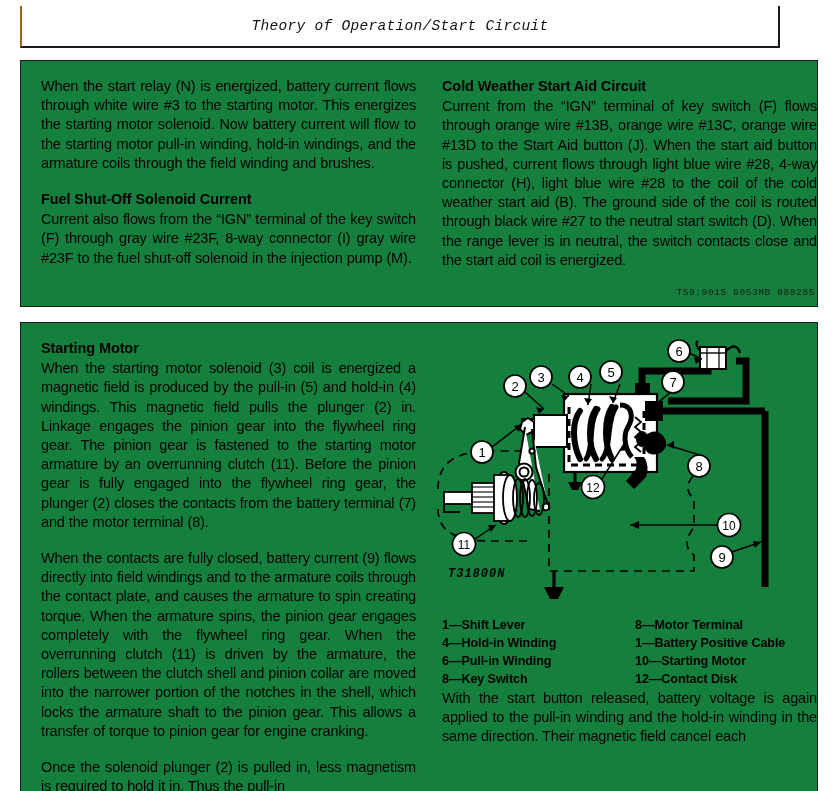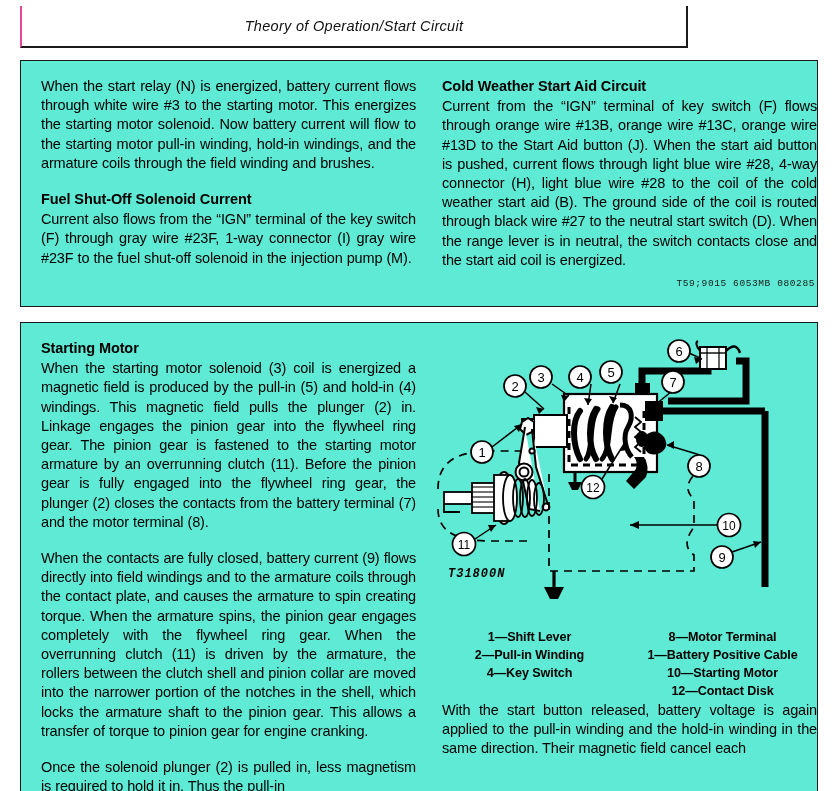--- a/index.html
+++ b/index.html
@@ -14,43 +14,44 @@
     color: #000000;
     overflow: hidden;
     position: relative;
   }
 
   
   .page-header {
     position: absolute;
     left: 20px;
     top: 6px;
-    width: 668px;
+    width: 760px;
     height: 42px;
-    border-left: 2px solid #ec4899;
+    border-left: 2px solid #a16207;
     border-right: 2px solid #1a1a1a;
     border-bottom: 2px solid #1a1a1a;
     box-sizing: border-box;
     display: flex;
     align-items: center;
     justify-content: center;
+    font-family: Liberation Mono, monospace;
   }
   .page-header .title {
     font-style: italic;
     font-size: 14.5px;
     letter-spacing: 0.3px;
     color: #111;
   }
 
   
   .panel {
     position: absolute;
     border: 1.6px solid #1a1a1a;
     box-sizing: border-box;
-    background: #5eead4;
+    background: #15803d;
   }
   #panel-top {
     left: 20px;
     top: 60px;
     width: 798px;
     height: 247px;
   }
   #panel-bottom {
     left: 20px;
     top: 322px;
@@ -87,21 +88,21 @@
     margin: 0;
     text-align: justify;
     letter-spacing: -0.15px;
     word-spacing: 0.2px;
   }
   .gap-para { margin-top: 17px; }
 
   .ref-code {
     position: absolute;
     right: 2px;
-    bottom: 9px;
+    bottom: 0px;
     font-family: "Liberation Mono", monospace;
     font-size: 9.5px;
     letter-spacing: 0.6px;
     color: #1a1a1a;
     white-space: nowrap;
   }
 
   
   .figure-wrap {
     position: relative;
@@ -117,26 +118,24 @@
     font-family: "Liberation Mono", monospace;
     font-style: italic;
     font-weight: bold;
     font-size: 12px;
     letter-spacing: 1px;
   }
 
   
   .legend {
     position: relative;
-    margin-top: 12px;
     display: flex;
     font-size: 12.6px;
     font-weight: bold;
     line-height: 1.42;
-    text-align: center;
   }
   .legend-col { width: 175px; flex: 0 0 175px; }
   .legend-col.right { padding-left: 18px; }
   .legend-item { white-space: nowrap; letter-spacing: -0.1px; }
 
   .closing-para {
     margin-top: 14px;
   }
 </style>
 </head>
@@ -146,21 +145,21 @@
   <div class="title">Theory of Operation/Start Circuit</div>
 </div>
 
 <div class="panel" id="panel-top">
   <div class="cols">
 
     <div class="col">
       <p class="body">When the start relay (N) is energized, battery current flows through white wire #3 to the starting motor. This energizes the starting motor solenoid. Now battery current will flow to the starting motor pull-in winding, hold-in windings, and the armature coils through the field winding and brushes.</p>
       <div class="gap-para"></div>
       <div class="sub-head">Fuel Shut-Off Solenoid Current</div>
-      <p class="body">Current also flows from the “IGN” terminal of the key switch (F) through gray wire #23F, 1-way connector (I) gray wire #23F to the fuel shut-off solenoid in the injection pump (M).</p>
+      <p class="body">Current also flows from the “IGN” terminal of the key switch (F) through gray wire #23F, 8-way connector (I) gray wire #23F to the fuel shut-off solenoid in the injection pump (M).</p>
     </div>
 
     <div class="col">
       <div class="sub-head">Cold Weather Start Aid Circuit</div>
       <p class="body">Current from the “IGN” terminal of key switch (F) flows through orange wire #13B, orange wire #13C, orange wire #13D to the Start Aid button (J). When the start aid button is pushed, current flows through light blue wire #28, 4-way connector (H), light blue wire #28 to the coil of the cold weather start aid (B). The ground side of the coil is routed through black wire #27 to the neutral start switch (D). When the range lever is in neutral, the switch contacts close and the start aid coil is energized.</p>
       <div class="ref-code">T59;9015  6053MB  080285</div>
     </div>
 
   </div>
 </div>
@@ -376,22 +375,23 @@
               </g>
           </g>
         </svg>
 
         <div class="fig-id">T31800N</div>
       </div>
 
       <div class="legend">
         <div class="legend-col">
           <div class="legend-item">1—Shift Lever</div>
-          <div class="legend-item">2—Pull-in Winding</div>
-          <div class="legend-item">4—Key Switch</div>
+          <div class="legend-item">4—Hold-in Winding</div>
+          <div class="legend-item">6—Pull-in Winding</div>
+          <div class="legend-item">8—Key Switch</div>
         </div>
         <div class="legend-col right">
           <div class="legend-item">8—Motor Terminal</div>
           <div class="legend-item">1—Battery Positive Cable</div>
           <div class="legend-item">10—Starting Motor</div>
           <div class="legend-item">12—Contact Disk</div>
         </div>
       </div>
 
       <p class="body closing-para">With the start button released, battery voltage is again applied to the pull-in winding and the hold-in winding in the same direction. Their magnetic field cancel each</p>

